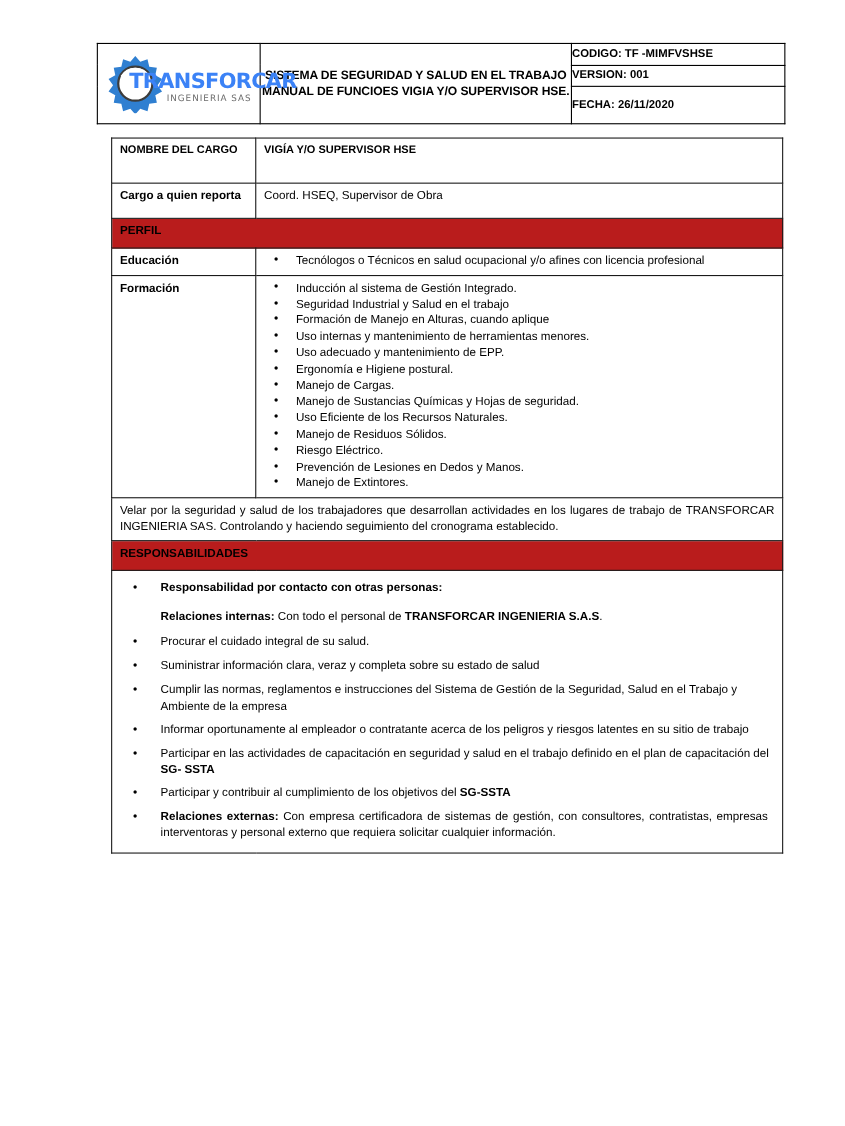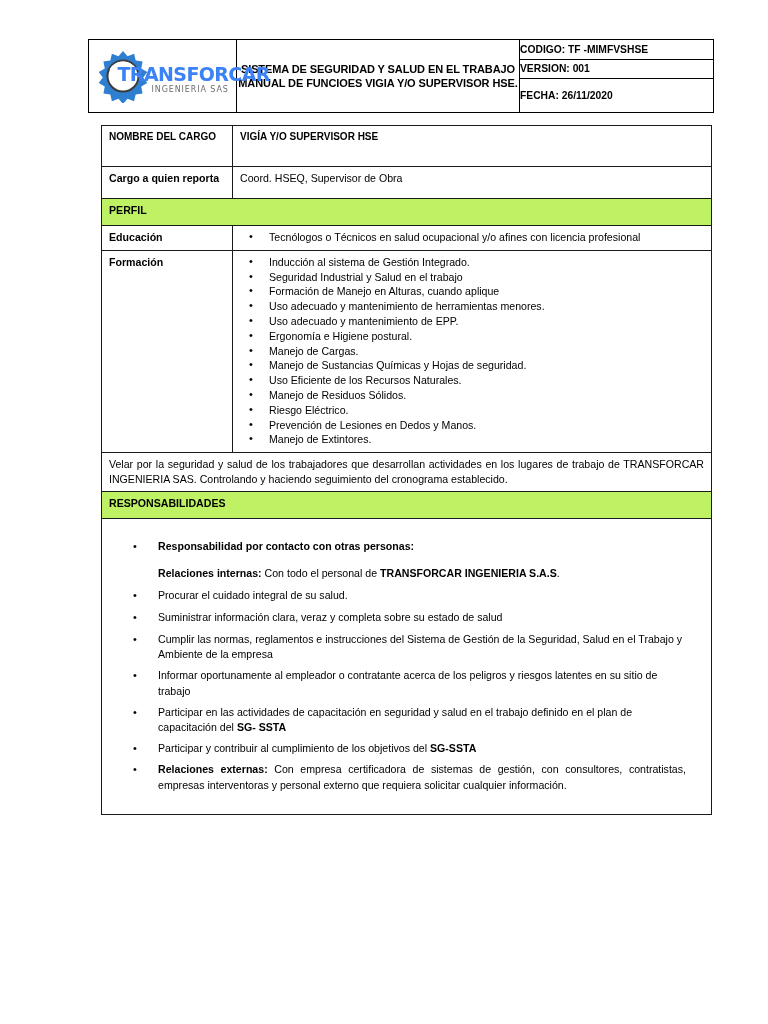--- a/index.html
+++ b/index.html
@@ -115,21 +115,21 @@
 
   td.lbl { font-weight: bold; }
   td.val { font-weight: normal; }
 
   .row-nombre td  { height: 31px; font-size: 10px; }
   .row-nombre td.lbl { font-weight: bold; }
   .row-nombre td.val { font-weight: bold; }
   .row-reporta td { height: 22px; }
 
   .band {
-    background: #bef264;
+    background: #b91c1c;
     font-weight: bold;
     font-size: 11.2px;
     padding: 3px 7px 4px 7px;
     height: 17px;
   }
 
   
   ul.b {
     margin: 0;
     padding: 0;
@@ -155,21 +155,21 @@
   .fb-text {
     text-align: justify;
     font-size: 10.6px;
     line-height: 15.4px;
     padding: 4px 9px 5px 7px;
   }
 
   
   .resp-cell { padding: 7px 9px 9px 7px; }
   ul.r {
-    margin: 16px;
+    margin: 4px;
     padding: 0;
     list-style: none;
   }
   ul.r > li {
     position: relative;
     padding-left: 33px;
     line-height: 15.2px;
     margin-bottom: 7px;
     font-size: 10.6px;
   }
@@ -259,21 +259,21 @@
       </td>
     </tr>
 
     <tr>
       <td class="lbl">Formación</td>
       <td class="val">
         <ul class="b">
           <li>Inducción al sistema de Gestión Integrado.</li>
           <li>Seguridad Industrial y Salud en el trabajo</li>
           <li>Formación de Manejo en Alturas, cuando aplique</li>
-          <li>Uso adecuado y mantenimiento de herramientas menores.</li>
+          <li>Uso internas y mantenimiento de herramientas menores.</li>
           <li>Uso adecuado y mantenimiento de EPP.</li>
           <li>Ergonomía e Higiene postural.</li>
           <li>Manejo de Cargas.</li>
           <li>Manejo de Sustancias Químicas y Hojas de seguridad.</li>
           <li>Uso Eficiente de los Recursos Naturales.</li>
           <li>Manejo de Residuos Sólidos.</li>
           <li>Riesgo Eléctrico.</li>
           <li>Prevención de Lesiones en Dedos y Manos.</li>
           <li>Manejo de Extintores.</li>
         </ul>

